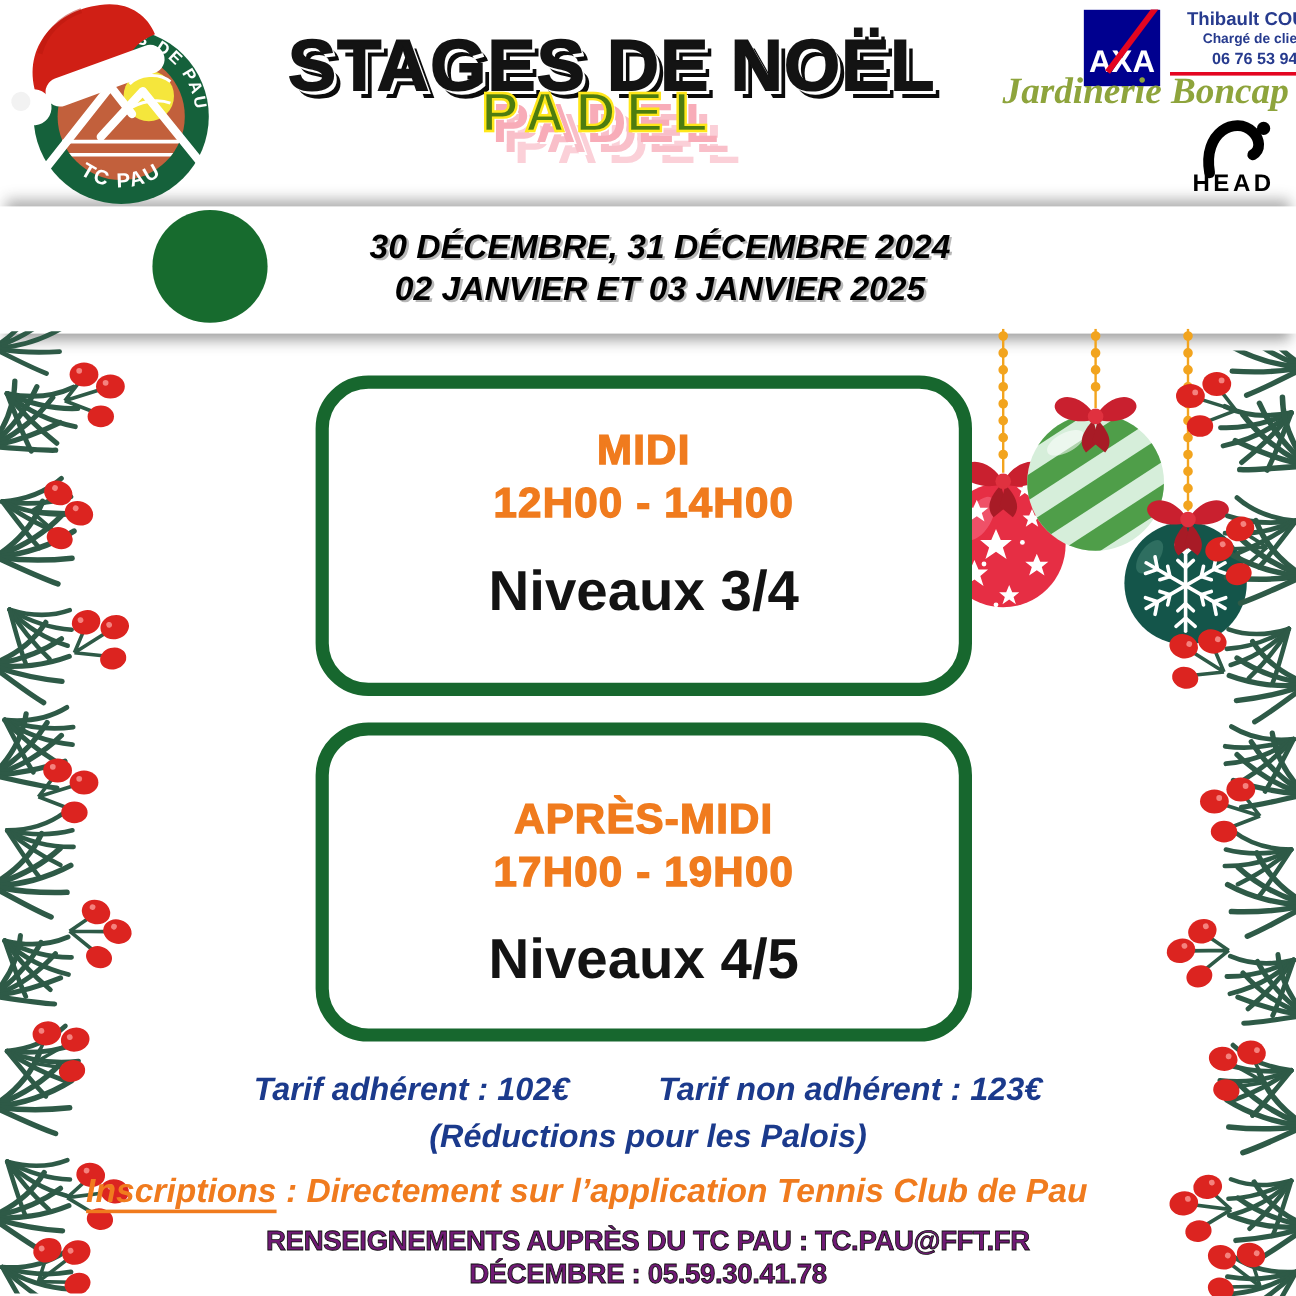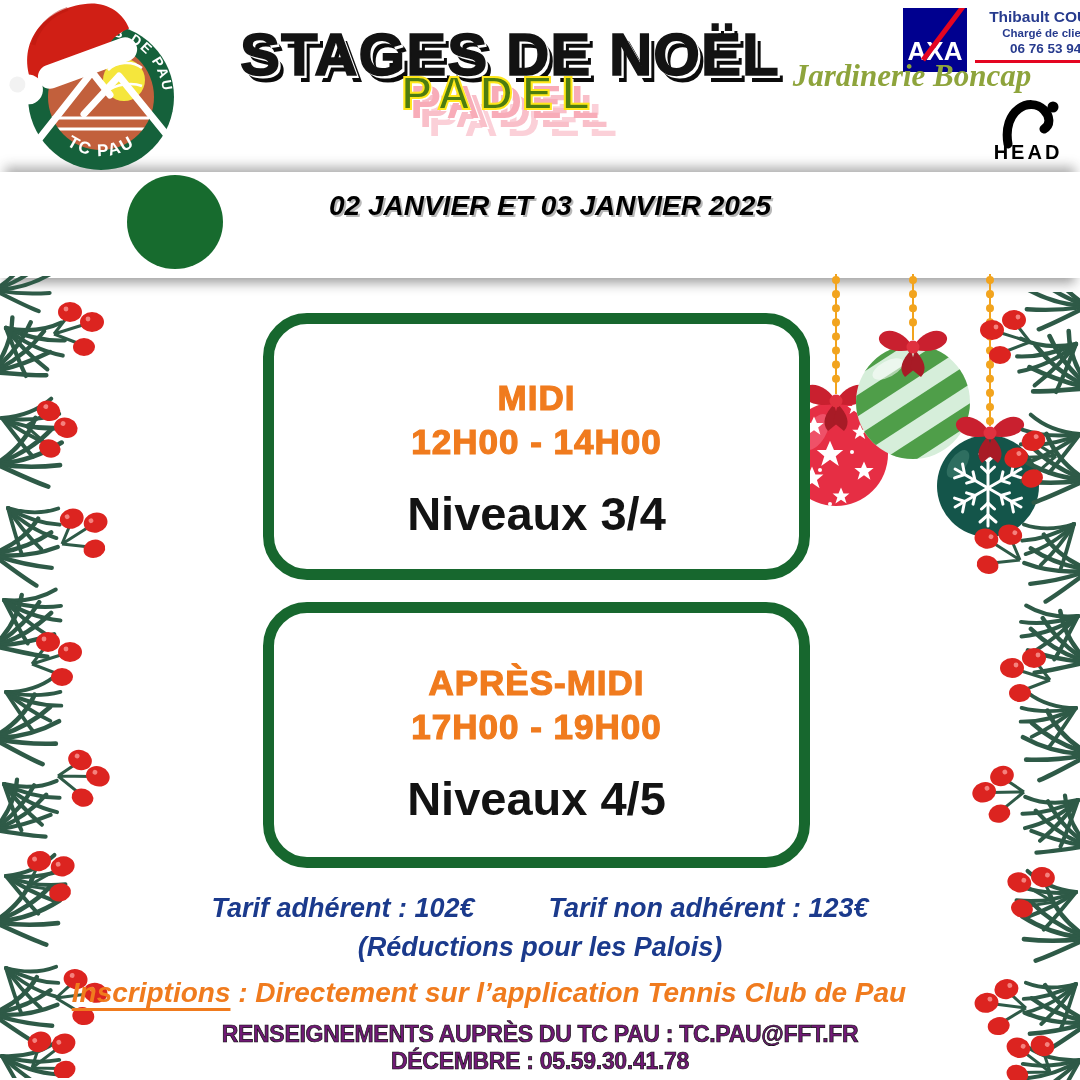--- a/index.html
+++ b/index.html
@@ -20,21 +20,21 @@
   .club-logo{position:absolute;left:26px;top:22px;z-index:5;}
   .santa-hat{position:absolute;left:2px;top:-4px;z-index:6;transform:rotate(-6deg);}
 
   .sponsor-axa{position:absolute;left:903px;top:8px;display:flex;gap:8px;align-items:flex-start;z-index:6;}
   .axa-info{width:160px;text-align:center;color:#273B8E;}
   .axa-name{font-size:15.5px;font-weight:bold;}
   .axa-role{font-size:11.5px;font-weight:bold;margin-top:1px;}
   .axa-phone{font-size:13.5px;font-weight:bold;margin-top:2px;}
   .axa-line{height:3px;background:#E40521;margin-top:4px;}
 
-  .sponsor-jardinerie{position:absolute;right:18px;top:58px;width:300px;text-align:center;
+  .sponsor-jardinerie{position:absolute;right:6px;top:58px;width:300px;text-align:right;
          font-family:"Liberation Serif",serif;font-style:italic;font-weight:bold;
          font-size:31px;color:#8EA43C;z-index:6;white-space:nowrap;}
   .sponsor-head{position:absolute;left:978px;top:96px;z-index:6;}
 
   
   .date-band{position:absolute;left:0;top:172px;width:1080px;height:106px;background:#ffffff;
          box-shadow:0 10px 11px -5px rgba(40,40,40,.45),0 -10px 11px -5px rgba(40,40,40,.38);z-index:2;}
   .green-dot{position:absolute;left:127px;top:3px;width:96px;height:94px;border-radius:50%;background:#176B2E;}
   .dates{position:absolute;left:250px;top:16px;width:600px;text-align:center;
          font-weight:bold;font-style:italic;font-size:28px;line-height:35px;color:#000;
@@ -42,21 +42,21 @@
 
   
   .garland{position:absolute;z-index:3;}
   .garland.left{left:-8px;top:276px;}
   .garland.right{right:-10px;top:292px;transform:scaleX(-1);}
   .ornaments{position:absolute;left:768px;top:274px;z-index:2;}
 
   
   .session-box{position:absolute;left:263px;width:547px;background:#fff;border:11px solid #17672E;
          border-radius:44px;text-align:center;box-sizing:border-box;z-index:4;}
-  #box-midi{top:313px;height:267px;padding-top:52px;}
+  #box-midi{top:313px;height:267px;padding-top:30px;}
   #box-apm{top:602px;height:266px;padding-top:48px;}
   .session-name,.session-time{color:#F07B1E;font-weight:900;font-size:35px;line-height:44px;
          letter-spacing:1px;-webkit-text-stroke:1.2px #F07B1E;}
   .session-level{margin-top:22px;color:#131313;font-weight:bold;font-size:47px;}
 
   
   .pricing{position:absolute;left:0;top:893px;width:1080px;text-align:center;color:#1B3A8C;
          font-weight:bold;font-style:italic;font-size:27px;z-index:4;}
   .pricing-row{display:flex;justify-content:center;gap:74px;font-style:italic;}
   .pricing-note{margin-top:8px;}
@@ -128,20 +128,21 @@
 
   <svg class="sponsor-head" width="100" height="68" viewBox="0 0 100 68">
     <path d="M30,48 C24,14 52,0 66,14 C72,20 73,29 66,33" fill="none" stroke="#000" stroke-width="9" stroke-linecap="round"></path>
     <circle cx="75" cy="11" r="5.5" fill="#000"></circle>
     <text x="50" y="63" text-anchor="middle" font-size="20" font-weight="bold" letter-spacing="3" fill="#000">HEAD</text>
   </svg>
 
   <div class="date-band">
     <div class="green-dot"></div>
     <div class="dates">
+      <div>30 DÉCEMBRE, 31 DÉCEMBRE 2024</div>
       <div>02 JANVIER ET 03 JANVIER 2025</div>
     </div>
   </div>
 
   <svg class="ornaments" width="310" height="300" viewBox="0 0 310 300">
     <defs>
       <g id="bow">
         <path d="M0,2 C-6,-12 -24,-20 -32,-12 C-40,-4 -24,9 -2,4 Z" fill="#C9202F"></path>
         <path d="M0,2 C6,-12 24,-20 32,-12 C40,-4 24,9 2,4 Z" fill="#C9202F"></path>
         <path d="M-2,4 C-11,14 -15,23 -8,31 L3,22 Z" fill="#A81B26"></path>

